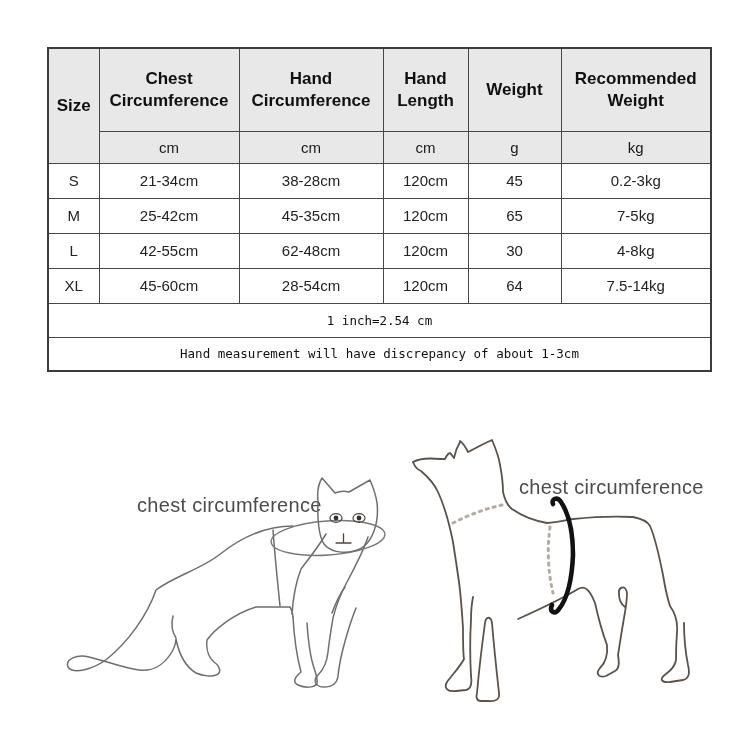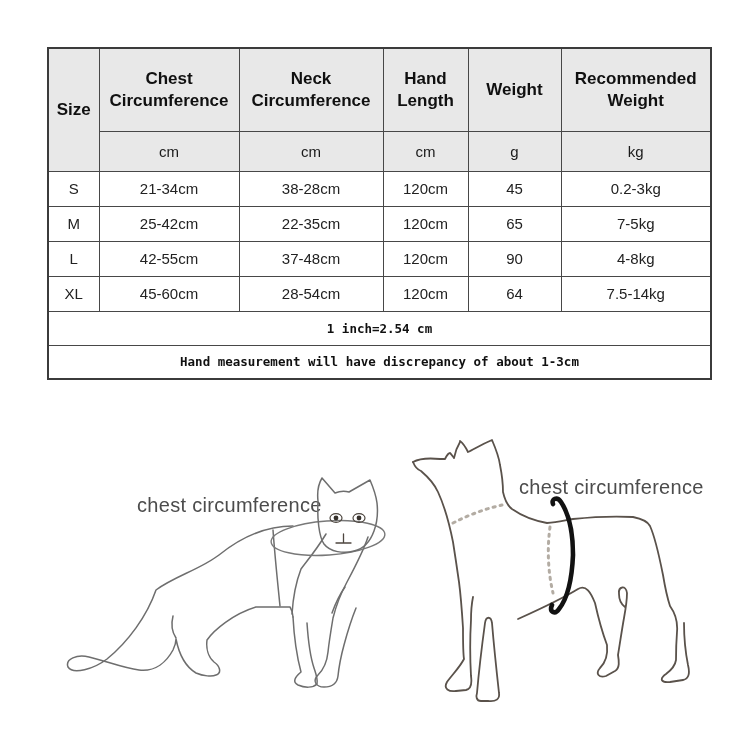--- a/index.html
+++ b/index.html
@@ -12,28 +12,28 @@
     border-collapse:collapse;table-layout:fixed;
     border:2px solid #3b3b3b;
   }
   table.size-chart th, table.size-chart td{
     border:1px solid #474747;
     text-align:center;vertical-align:middle;padding:0 2px;
   }
   tr.hdr{height:83px;}
   tr.hdr th, tr.units th{background:#e8e8e8;}
   tr.hdr th{font-size:17px;font-weight:bold;color:#101010;line-height:1.3;}
-  tr.units{height:40px;}
+  tr.units{height:32px;}
   tr.units th{font-size:15px;font-weight:normal;color:#1a1a1a;}
   tr.data{height:35px;}
   tr.data td{font-size:15px;color:#222222;background:#ffffff;}
   tr.note{height:34px;}
   tr.note td{
     font-family:"DejaVu Sans Mono","Liberation Mono",monospace;
-    font-weight:bold;font-size:12.5px;color:#101010;background:#ffffff;
+    font-weight:normal;font-size:12.5px;color:#101010;background:#ffffff;
   }
 
   
   .illu{position:absolute;}
   .measure-label{
     position:absolute;font-size:20px;color:#4c4c4c;letter-spacing:0.3px;
     white-space:nowrap;font-family:"Liberation Sans",sans-serif;
   }
   .sketch path, .sketch ellipse, .sketch line{fill:none;stroke-linecap:round;stroke-linejoin:round;}
 </style>
@@ -48,21 +48,21 @@
         <col style="width:140px">
         <col style="width:144px">
       <col style="width:85px">
         <col style="width:93px">
         <col style="width:150px">
     </colgroup>
     <tbody>
       <tr class="hdr">
         <th rowspan="2">Size</th>
         <th>Chest Circumference</th>
-        <th>Neck Circumference</th>
+        <th>Hand Circumference</th>
         <th>Hand Length</th>
         <th>Weight</th>
         <th>Recommended Weight</th>
       </tr>
       <tr class="units">
         <th>cm</th>
         <th>cm</th>
         <th>cm</th>
         <th>g</th>
         <th>kg</th>
@@ -72,31 +72,31 @@
         <td>S</td>
         <td>21-34cm</td>
         <td>38-28cm</td>
         <td>120cm</td>
         <td>45</td>
         <td>0.2-3kg</td>
       </tr>
       <tr class="data">
         <td>M</td>
         <td>25-42cm</td>
-        <td>22-35cm</td>
+        <td>45-35cm</td>
         <td>120cm</td>
         <td>65</td>
         <td>7-5kg</td>
       </tr>
       <tr class="data">
         <td>L</td>
         <td>42-55cm</td>
-        <td>37-48cm</td>
+        <td>62-48cm</td>
         <td>120cm</td>
-        <td>90</td>
+        <td>30</td>
         <td>4-8kg</td>
       </tr>
       <tr class="data">
         <td>XL</td>
         <td>45-60cm</td>
         <td>28-54cm</td>
         <td>120cm</td>
         <td>64</td>
         <td>7.5-14kg</td>
       </tr>

